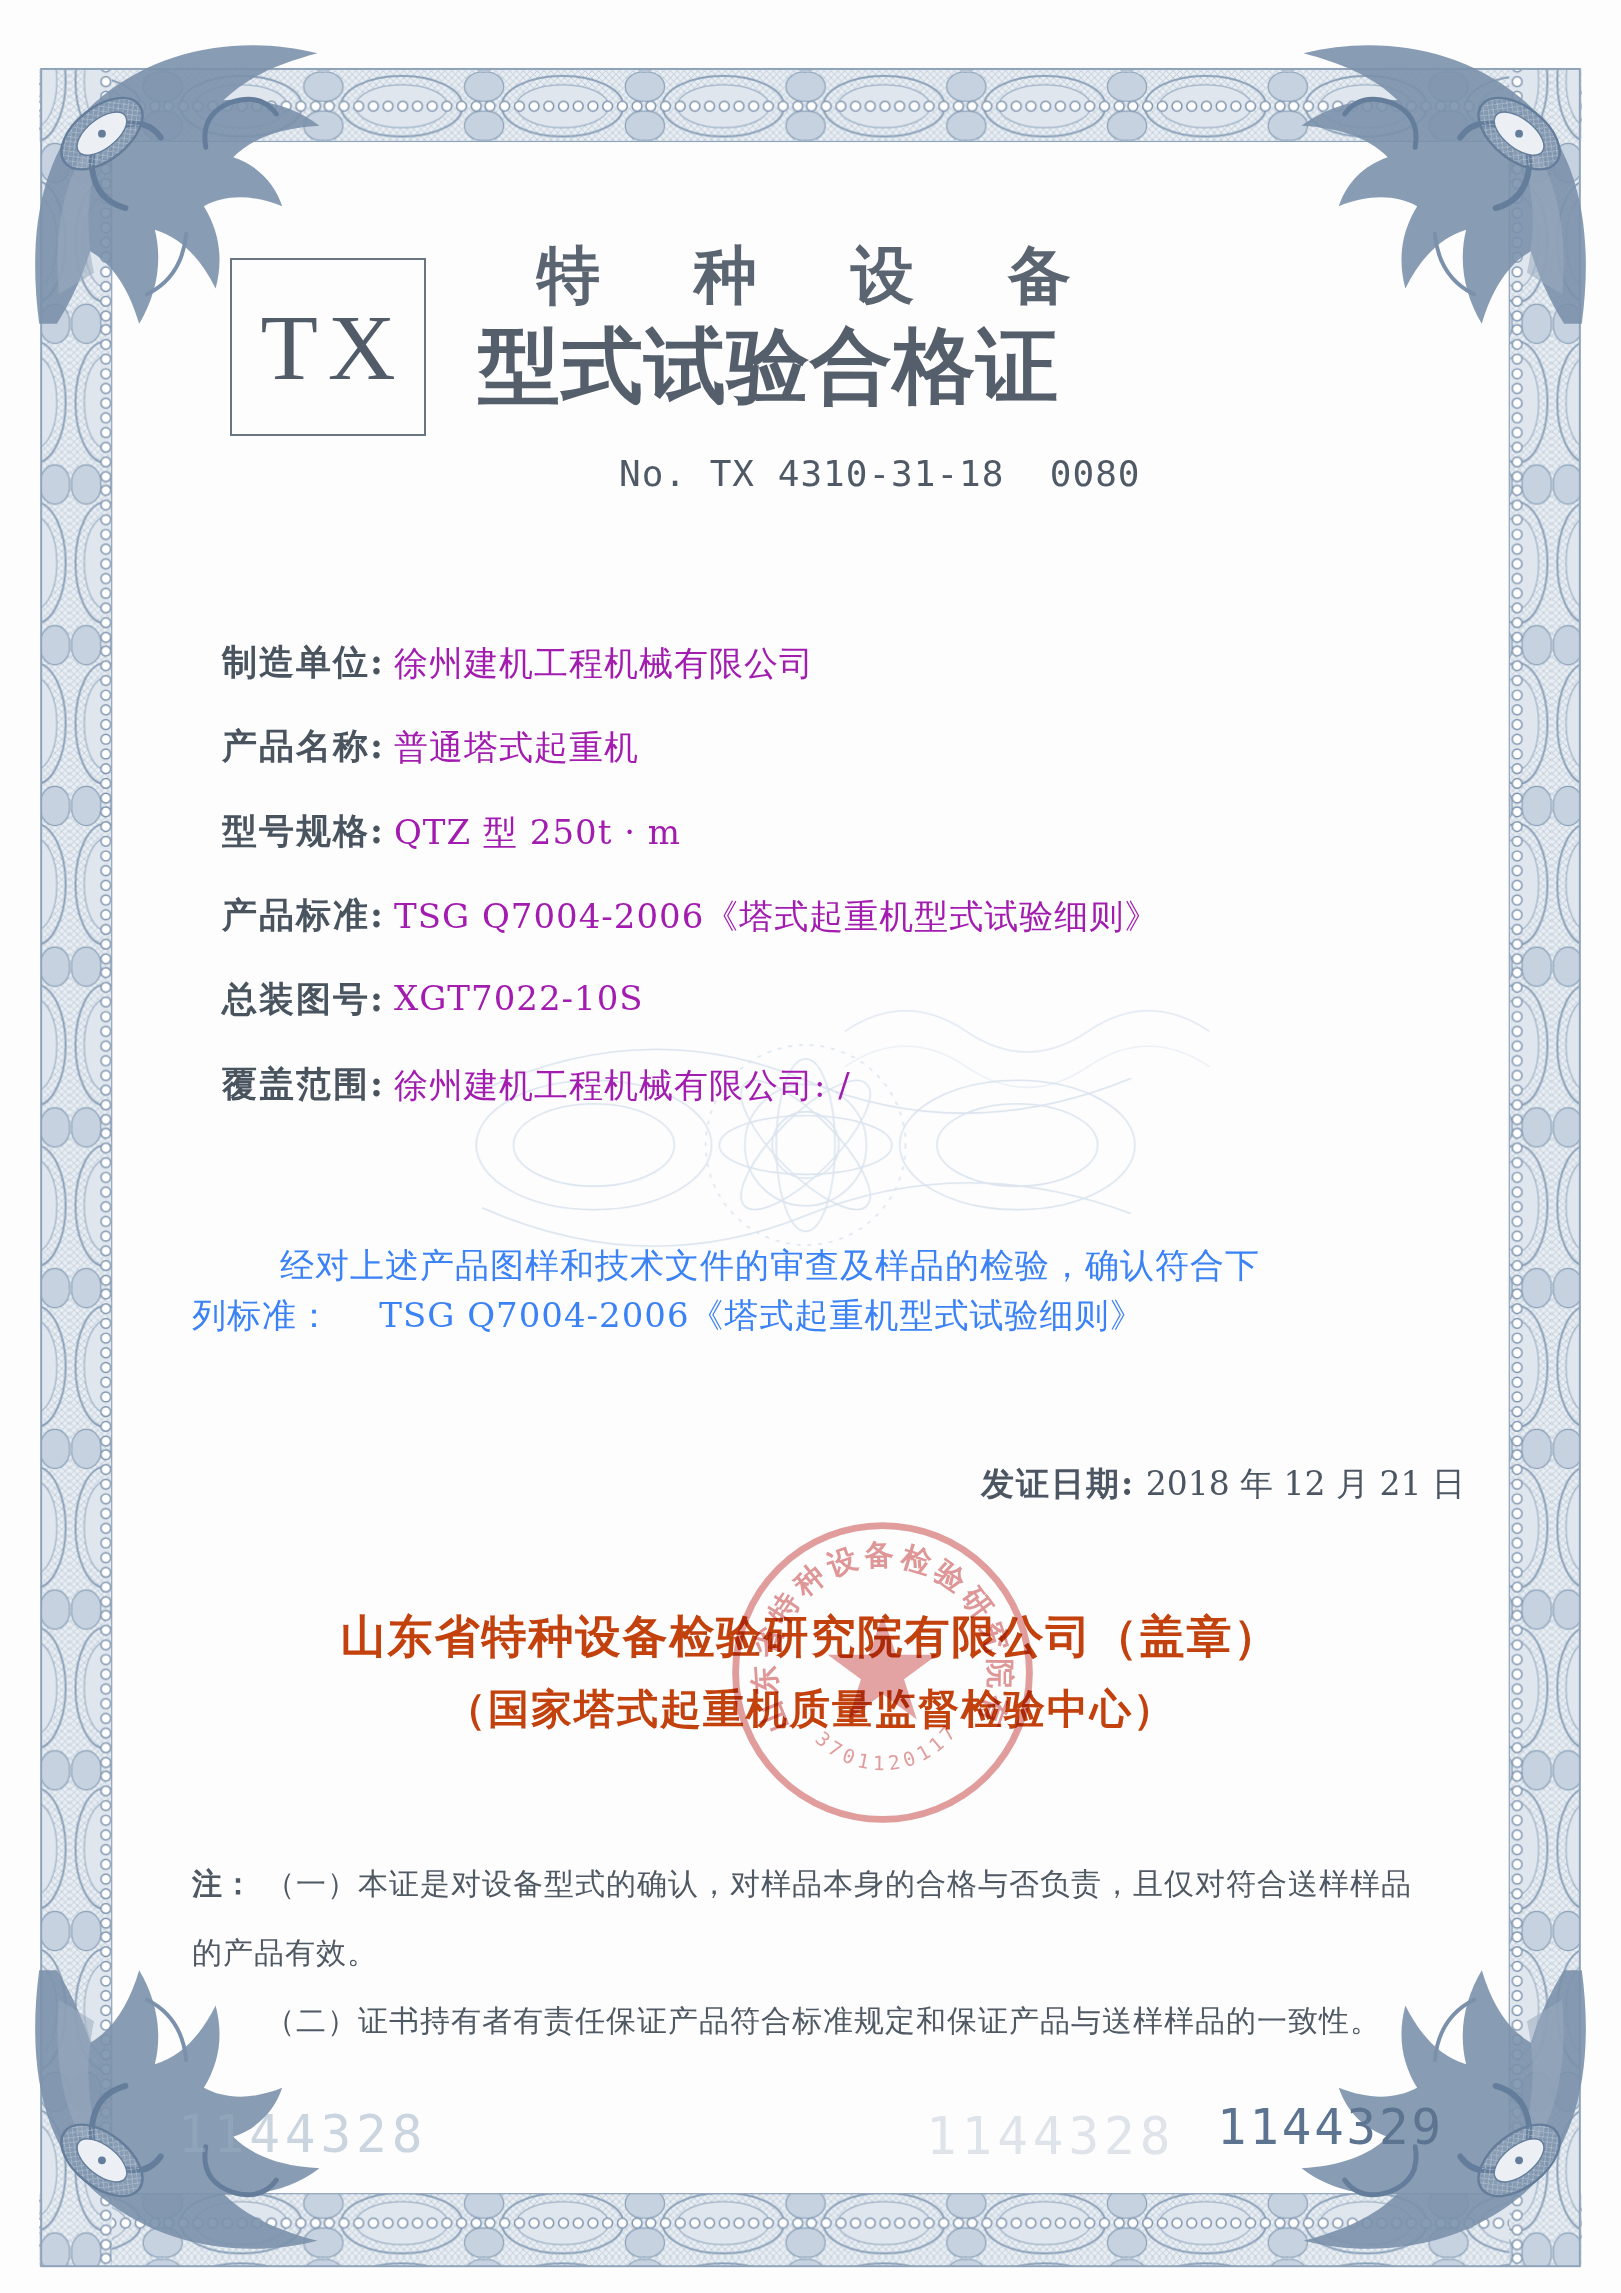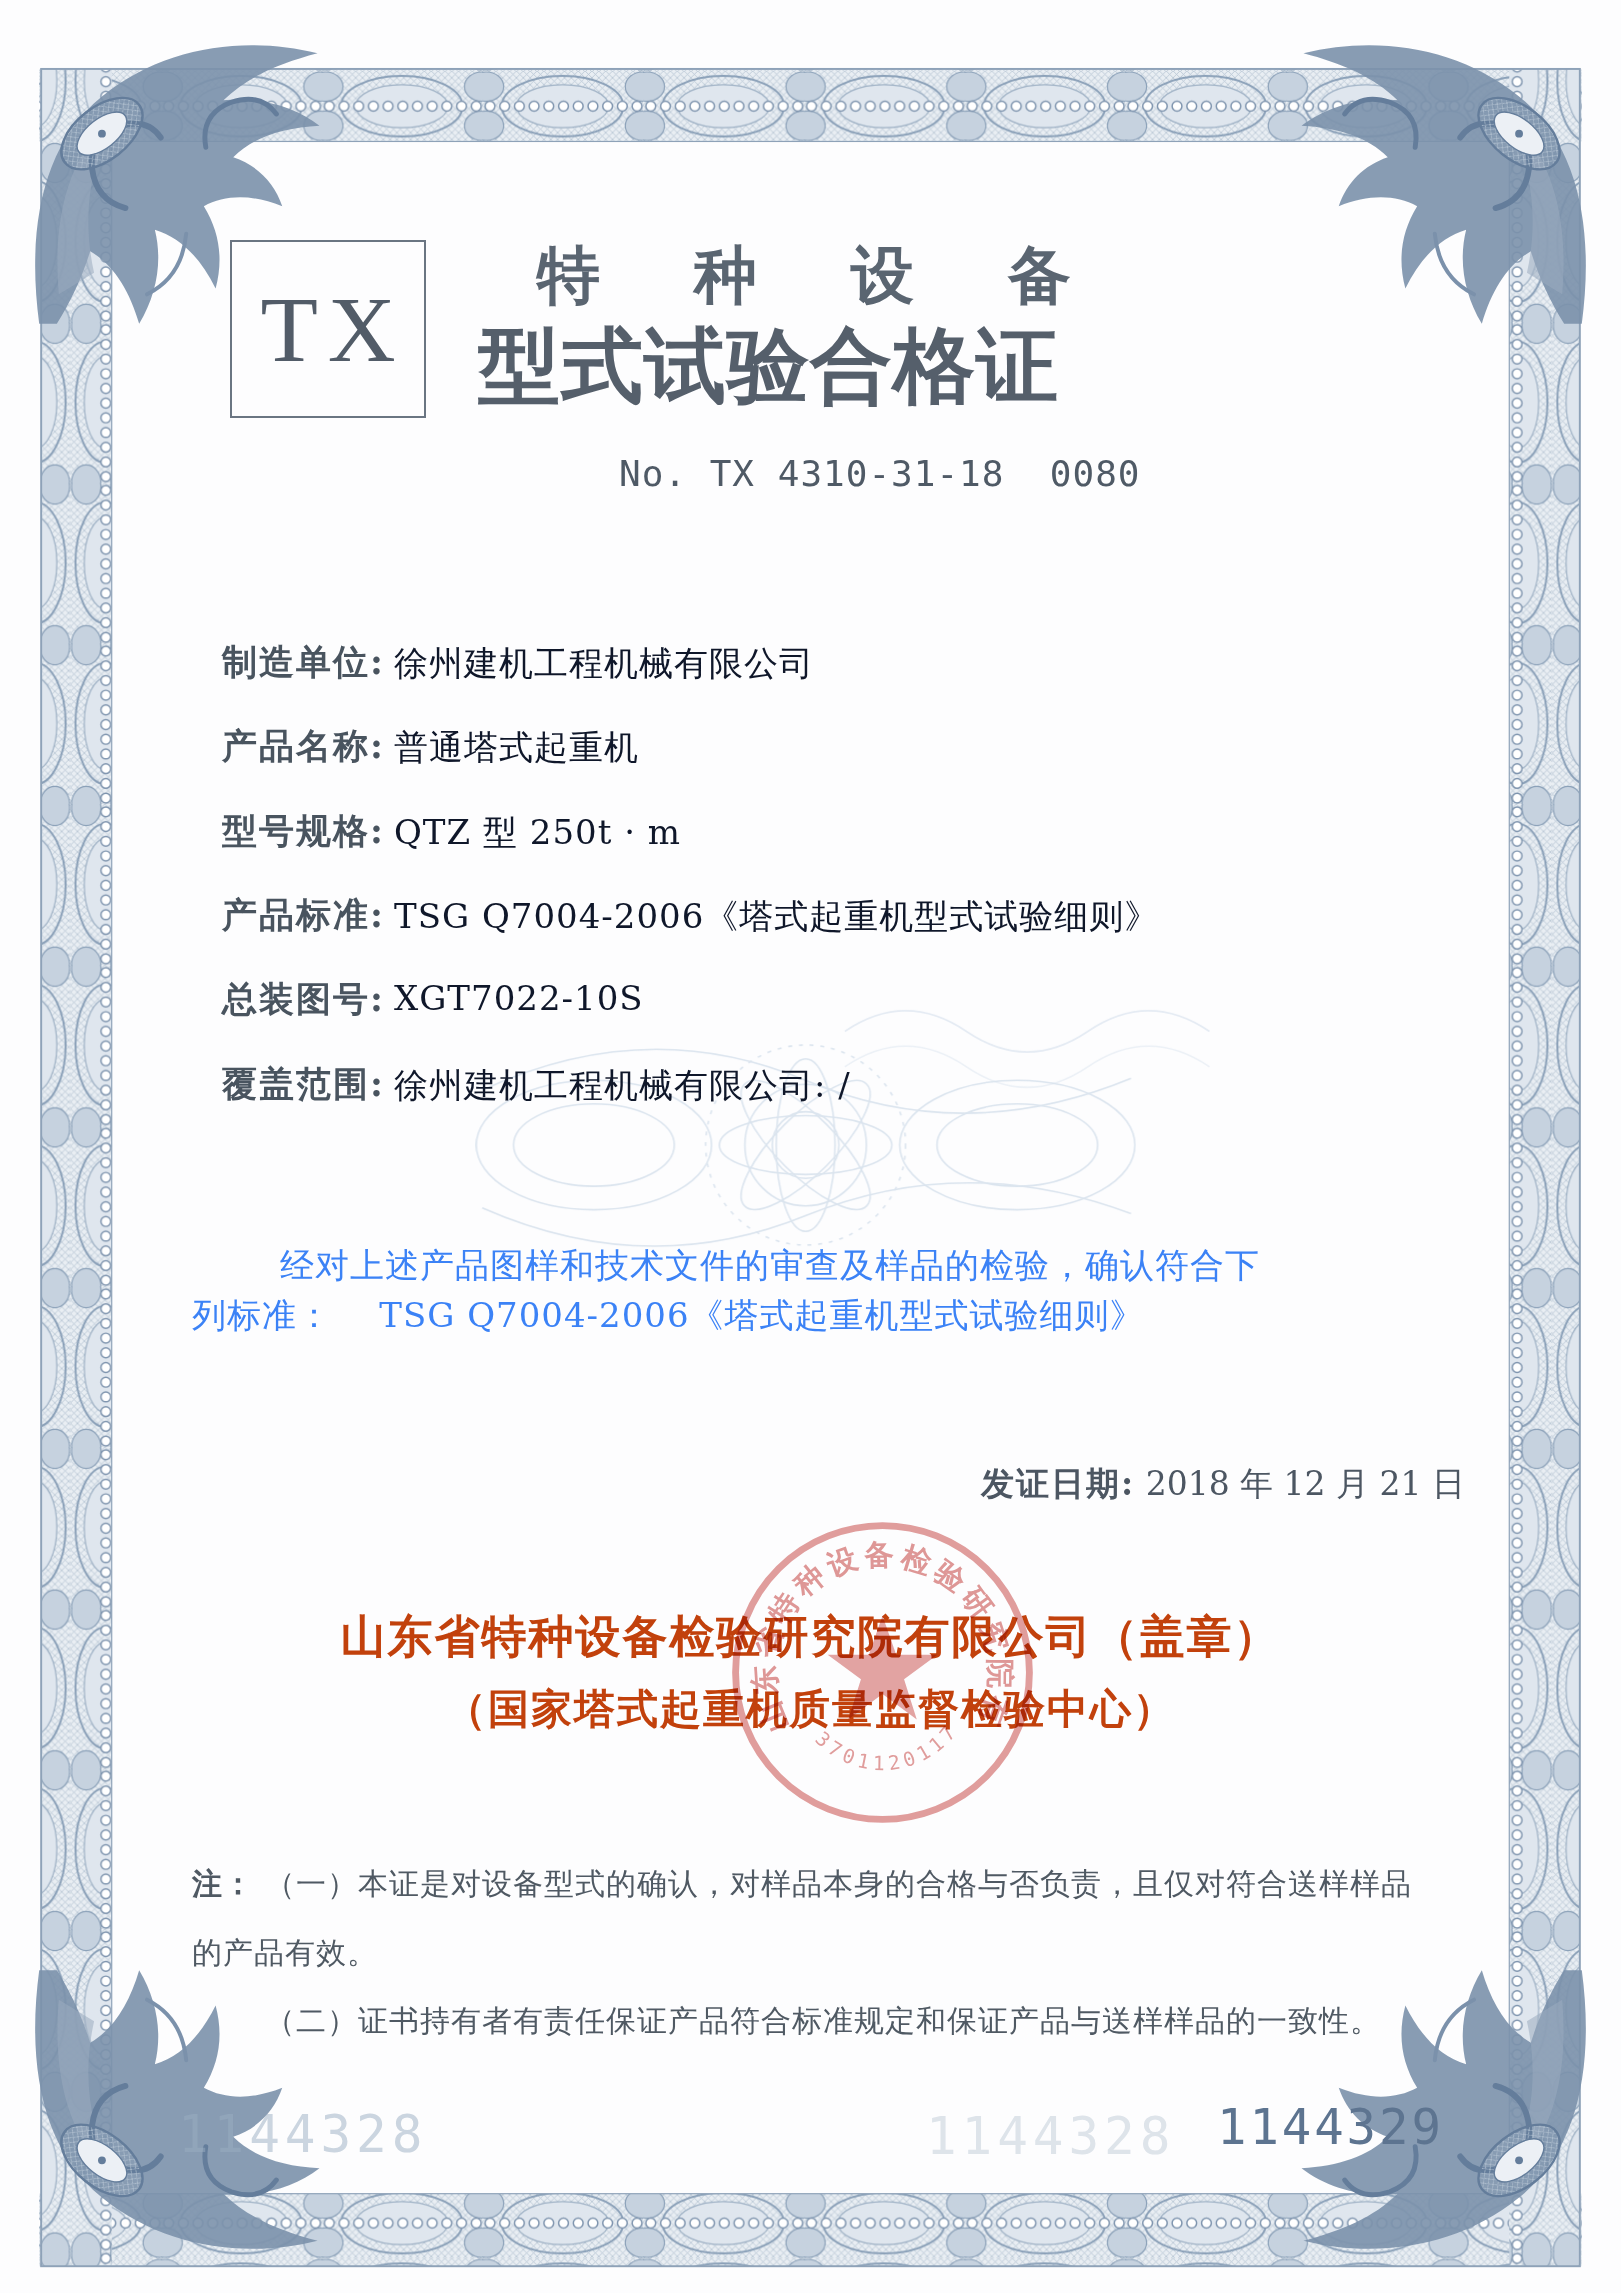--- a/index.html
+++ b/index.html
@@ -9,21 +9,21 @@
     margin:0 auto;
     background:#fdfdfe;
     overflow:hidden;
     font-family:"DejaVu Serif","Liberation Serif",serif;
     color:#515c68;
   }
   .abs{position:absolute;}
   .border-svg{left:0;top:0;z-index:1;}
   .txt{z-index:2;}
   .tx-box{
-    left:230px;top:240px;width:192px;height:174px;
+    left:230px;top:258px;width:192px;height:174px;
     border:2.9px solid #6a7582;
     display:flex;align-items:center;justify-content:center;
     z-index:2;
   }
   .tx-box span{
     font-family:"Liberation Serif","DejaVu Serif",serif;
     font-size:94px;color:#525c68;letter-spacing:9.8px;padding-left:9.8px;
   }
   .title-top{
     left:537px;top:233px;font-size:63px;font-weight:600;
@@ -38,21 +38,21 @@
     font-family:"DejaVu Sans Mono","Liberation Mono",monospace;
     color:#4f5a66;white-space:pre;letter-spacing:1px;
   }
   .frow{left:0;width:100%;height:59px;}
   .frow .lbl{
     position:absolute;left:222px;font-size:35px;font-weight:bold;
     color:#49545f;letter-spacing:2px;white-space:pre;
   }
   .frow .val{
     position:absolute;left:394px;top:2px;font-size:34px;
-    color:#0f172a;white-space:pre;letter-spacing:1px;
+    color:#a21caf;white-space:pre;letter-spacing:1px;
   }
   .statement{font-size:34px;color:#3b82f6;white-space:pre;letter-spacing:1px;}
   .date-line{left:939px;top:1423px;font-size:33px;color:#4c5662;white-space:pre;text-align:right;}
   .date-line .dl{font-weight:bold;letter-spacing:2px;}
   .issuer{left:0;width:100%;text-align:center;color:#c2410c;white-space:pre;}
   .issuer1{top:1607px;font-size:45px;font-weight:bold;letter-spacing:2px;}
   .issuer2{top:1682px;font-size:41px;font-weight:bold;letter-spacing:2px;}
   .note{font-size:30px;color:#4f5963;white-space:pre;letter-spacing:1px;}
   .serial{
     font-family:"DejaVu Sans Mono","Liberation Mono",monospace;

